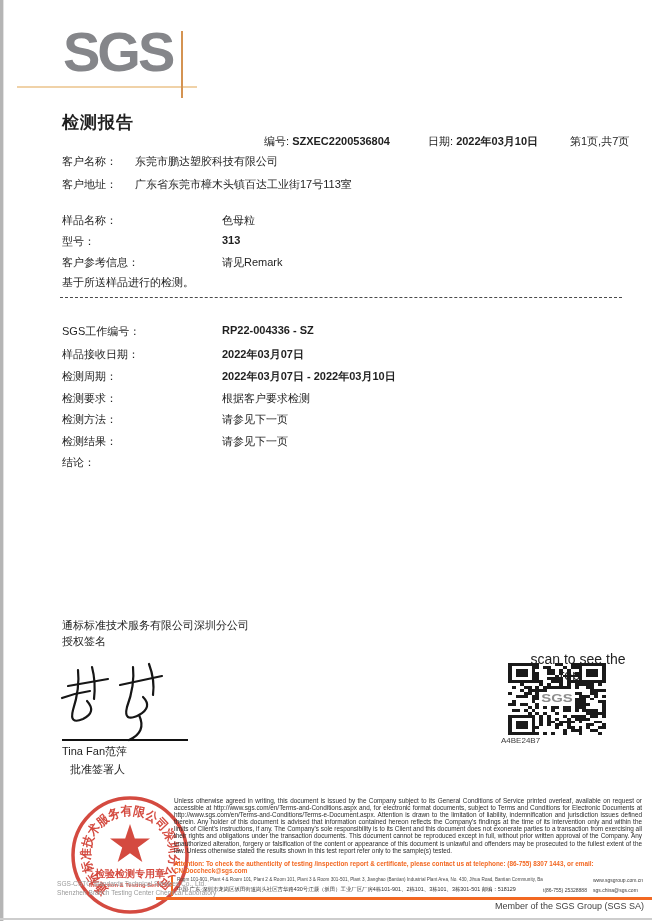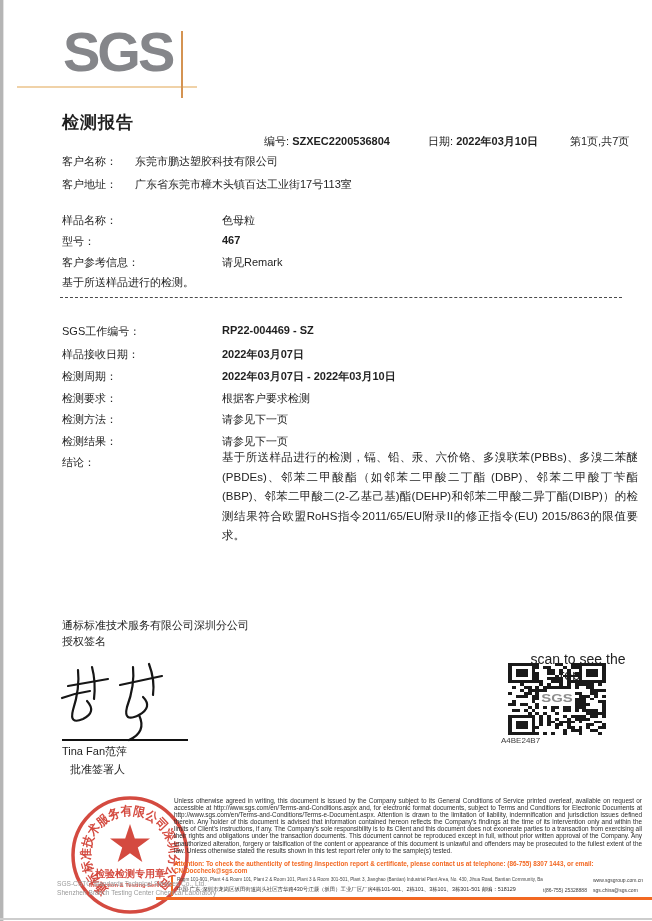--- a/index.html
+++ b/index.html
@@ -92,32 +92,32 @@
     <span class="lab" style="top:177px">客户地址：</span>
     <span class="val val-c1" style="top:177px">广东省东莞市樟木头镇百达工业街17号113室</span>
   </div>
 
   <div class="row">
     <span class="lab" style="top:213px">样品名称：</span>
     <span class="val val-c2" style="top:213px">色母粒</span>
   </div>
   <div class="row">
     <span class="lab" style="top:234px">型号：</span>
-    <span class="val val-c2 bold" style="top:234px">467</span>
+    <span class="val val-c2 bold" style="top:234px">313</span>
   </div>
   <div class="row">
     <span class="lab" style="top:255px">客户参考信息：</span>
     <span class="val val-c2" style="top:255px">请见Remark</span>
   </div>
   <div class="abs note">基于所送样品进行的检测。</div>
   <div class="abs dashed"></div>
 
   <div class="row">
     <span class="lab" style="top:324px">SGS工作编号：</span>
-    <span class="val val-c2 bold" style="top:324px">RP22-004469 - SZ</span>
+    <span class="val val-c2 bold" style="top:324px">RP22-004336 - SZ</span>
   </div>
   <div class="row">
     <span class="lab" style="top:347px">样品接收日期：</span>
     <span class="val val-c2 bold" style="top:347px">2022年03月07日</span>
   </div>
   <div class="row">
     <span class="lab" style="top:369px">检测周期：</span>
     <span class="val val-c2 bold" style="top:369px">2022年03月07日 - 2022年03月10日</span>
   </div>
   <div class="row">
@@ -126,21 +126,20 @@
   </div>
   <div class="row">
     <span class="lab" style="top:412px">检测方法：</span>
     <span class="val val-c2" style="top:412px">请参见下一页</span>
   </div>
   <div class="row">
     <span class="lab" style="top:434px">检测结果：</span>
     <span class="val val-c2" style="top:434px">请参见下一页</span>
   </div>
   <div class="abs conclusion-label">结论：</div>
-  <div class="abs conclusion">基于所送样品进行的检测，镉、铅、汞、六价铬、多溴联苯(PBBs)、多溴二苯醚(PBDEs)、邻苯二甲酸酯（如邻苯二甲酸二丁酯 (DBP)、邻苯二甲酸丁苄酯(BBP)、邻苯二甲酸二(2-乙基己基)酯(DEHP)和邻苯二甲酸二异丁酯(DIBP)）的检测结果符合欧盟RoHS指令2011/65/EU附录II的修正指令(EU) 2015/863的限值要求。</div>
 
   <div class="abs company-line">通标标准技术服务有限公司深圳分公司</div>
   <div class="abs auth-line">授权签名</div>
   <svg class="abs sig-svg" width="160" height="86" viewBox="0 0 160 86">
     <g fill="none" stroke="#161616" stroke-width="2.2" stroke-linecap="round">
       <path d="M6 40 Q20 35 34 33"></path>
       <path d="M12 28 L52 21"></path>
       <path d="M22 12 Q24 30 17 52 Q13 67 27 61 Q41 54 31 43"></path>
       <path d="M36 9 Q40 24 38 41"></path>
       <path d="M64 27 L106 18"></path>
@@ -387,17 +386,18 @@
 
   <div class="abs legal">Unless otherwise agreed in writing, this document is issued by the Company subject to its General Conditions of Service printed overleaf, available on request or accessible at http://www.sgs.com/en/Terms-and-Conditions.aspx and, for electronic format documents, subject to Terms and Conditions for Electronic Documents at http://www.sgs.com/en/Terms-and-Conditions/Terms-e-Document.aspx. Attention is drawn to the limitation of liability, indemnification and jurisdiction issues defined therein. Any holder of this document is advised that information contained hereon reflects the Company's findings at the time of its intervention only and within the limits of Client's instructions, if any. The Company's sole responsibility is to its Client and this document does not exonerate parties to a transaction from exercising all their rights and obligations under the transaction documents. This document cannot be reproduced except in full, without prior written approval of the Company. Any unauthorized alteration, forgery or falsification of the content or appearance of this document is unlawful and offenders may be prosecuted to the fullest extent of the law. Unless otherwise stated the results shown in this test report refer only to the sample(s) tested.</div>
   <div class="abs attention">Attention: To check the authenticity of testing /inspection report &amp; certificate, please contact us at telephone: (86-755) 8307 1443, or email: CN.Doccheck@sgs.com</div>
   <div class="abs f-vline"></div>
   <div class="abs addr-en">Room 101-901, Plant 4 &amp; Room 101, Plant 2 &amp; Room 101, Plant 3 &amp; Room 301-501, Plant 3, Jianghao (Bantian) Industrial Plant Area, No. 430, Jihua Road, Bantian Community, Bantian Street, Longgang District, Shenzhen, Guangdong, China 518129</div>
   <div class="abs www">www.sgsgroup.com.cn</div>
   <div class="abs addr-cn">中国·广东·深圳市龙岗区坂田街道岗头社区吉华路430号江灏（坂田）工业厂区厂房4栋101-901、2栋101、3栋101、3栋301-501 邮编：518129</div>
   <div class="abs tel">t(86-755) 25328888</div>
   <div class="abs email2">sgs.china@sgs.com</div>
   <div class="abs f-hline"></div>
+  <div class="abs member">Member of the SGS Group (SGS SA)</div>
   <div class="abs left-co">
     <div>SGS-CSTC Standards Technical Services Co., Ltd.</div>
     <div>Shenzhen Branch Testing Center Chemical Laboratory</div>
   </div>
 </div>
 
 </body></html>

